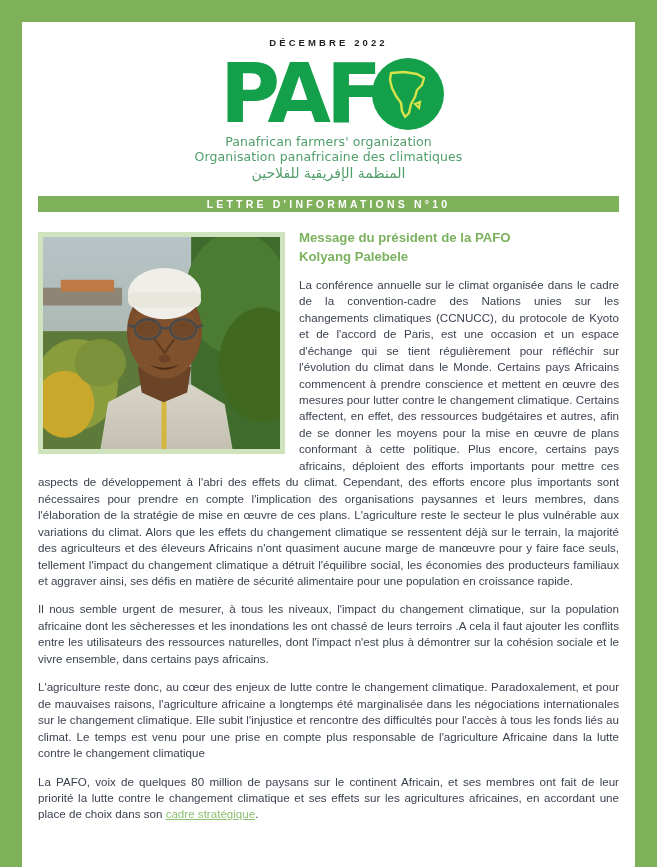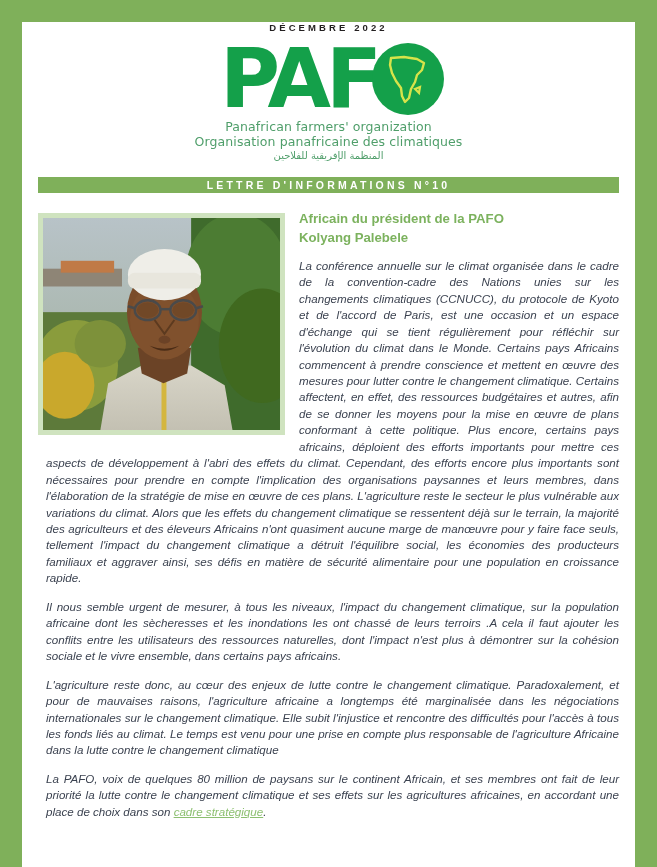--- a/index.html
+++ b/index.html
@@ -26,20 +26,21 @@
     width: 613px;
     height: 845px;
     background: #ffffff;
     box-sizing: border-box;
     padding: 0 16px;
   }
 
   
   .masthead {
     text-align: center;
+    padding-top: 15px;
   }
   .issue-date {
     font-size: 9.5px;
     font-weight: bold;
     letter-spacing: 3.1px;
     color: #231f20;
     margin-bottom: 10px;
   }
   .logo-block {
     display: inline-block;
@@ -74,21 +75,21 @@
     margin-top: 4px;
     line-height: 1.22;
   }
   .tagline div {
     font-family: "DejaVu Sans", sans-serif;
     color: #4f9e6a;
     font-size: 12.5px;
     letter-spacing: 0.1px;
   }
   .tagline .t-ar {
-    font-size: 10px;
+    font-size: 14px;
     direction: rtl;
   }
 
   
   .banner {
     margin-top: 14px;
     background: #7fb05a;
     height: 16px;
     display: flex;
     align-items: center;
@@ -126,22 +127,21 @@
     color: #7cb25e;
     font-size: 13.2px;
     font-weight: bold;
     line-height: 1.45;
     margin: 0 0 11px 0;
     text-align: left;
   }
   .headline span { display: block; }
 
   .article p {
-    margin: 0 0 12px 8px;
-    font-style: italic;
+    margin: 0 0 12px 0;
   }
   .article p.tight { margin-bottom: 12px; }
 
   a.inline-link {
     color: #8cbf70;
     text-decoration: underline;
   }
 </style>
 </head>
 <body>
@@ -214,21 +214,21 @@
           <line x1="155" y1="92" x2="162" y2="90" stroke="#4a4a4a" stroke-width="2.5"></line>
           <ellipse cx="106" cy="94" rx="11" ry="8" fill="#5f3d22" opacity="0.45"></ellipse>
           <ellipse cx="142" cy="94" rx="11" ry="8" fill="#5f3d22" opacity="0.45"></ellipse>
           <path d="M113 104 L123 118 L133 104" fill="none" stroke="#5c3a1f" stroke-width="2"></path>
           <path d="M108 130 Q123 140 138 130 Q123 136 108 130 Z" fill="#4a2c16"></path>
           <ellipse cx="123" cy="124" rx="6" ry="4" fill="#6b4226"></ellipse>
         </svg>
       </div>
 
       <div class="headline">
-        <span>Africain du président de la PAFO</span>
+        <span>Message du président de la PAFO</span>
         <span>Kolyang Palebele</span>
       </div>
 
       <p>La conférence annuelle sur le climat organisée dans le cadre de la convention-cadre des Nations unies sur les changements climatiques (CCNUCC), du protocole de Kyoto et de l'accord de Paris, est une occasion et un espace d'échange qui se tient régulièrement   pour réfléchir sur l'évolution du climat dans le Monde.  Certains pays Africains commencent à prendre conscience et mettent en œuvre des mesures pour lutter contre le changement climatique. Certains affectent, en effet, des ressources budgétaires et autres, afin de se donner les moyens pour la mise en œuvre de plans conformant à cette politique. Plus encore, certains pays africains, déploient des efforts importants pour mettre ces aspects de développement à l'abri des effets du climat. Cependant, des efforts encore plus importants sont nécessaires pour prendre en compte l'implication des organisations paysannes et leurs membres, dans l'élaboration de la stratégie de mise en œuvre de ces plans. L'agriculture reste le secteur le plus vulnérable aux variations du climat. Alors que les effets du changement climatique se ressentent déjà sur le terrain, la majorité des agriculteurs et des éleveurs Africains n'ont quasiment aucune marge de manœuvre pour y faire face seuls, tellement l'impact du changement climatique a détruit l'équilibre social, les économies des producteurs familiaux et aggraver ainsi, ses défis en matière de sécurité alimentaire pour une population  en croissance rapide.</p>
       <p>Il nous semble urgent de mesurer, à tous les niveaux, l'impact du changement climatique, sur la population africaine dont les sècheresses et les inondations les ont chassé de leurs terroirs .A cela il faut ajouter les conflits entre les utilisateurs des ressources naturelles, dont l'impact n'est plus à démontrer sur la cohésion sociale et le vivre ensemble, dans certains pays africains.</p>
       <p>L'agriculture reste donc, au cœur des enjeux de lutte contre le changement climatique. Paradoxalement, et pour de mauvaises raisons, l'agriculture africaine a longtemps été marginalisée dans les négociations internationales sur le changement climatique. Elle subit l'injustice et rencontre des difficultés pour l'accès à tous les fonds liés au climat. Le temps est venu pour une prise en compte plus responsable de l'agriculture Africaine dans la lutte contre le changement climatique</p>
       <p class="tight"><span>La PAFO, voix de quelques 80 million de paysans sur le continent Africain,  et ses membres ont fait de leur priorité la lutte contre le changement climatique et ses effets sur les agricultures africaines, en accordant une place de choix dans son </span><a class="inline-link" href="#">cadre stratégique</a><span>.</span></p>
 
     </div>
   </div>

